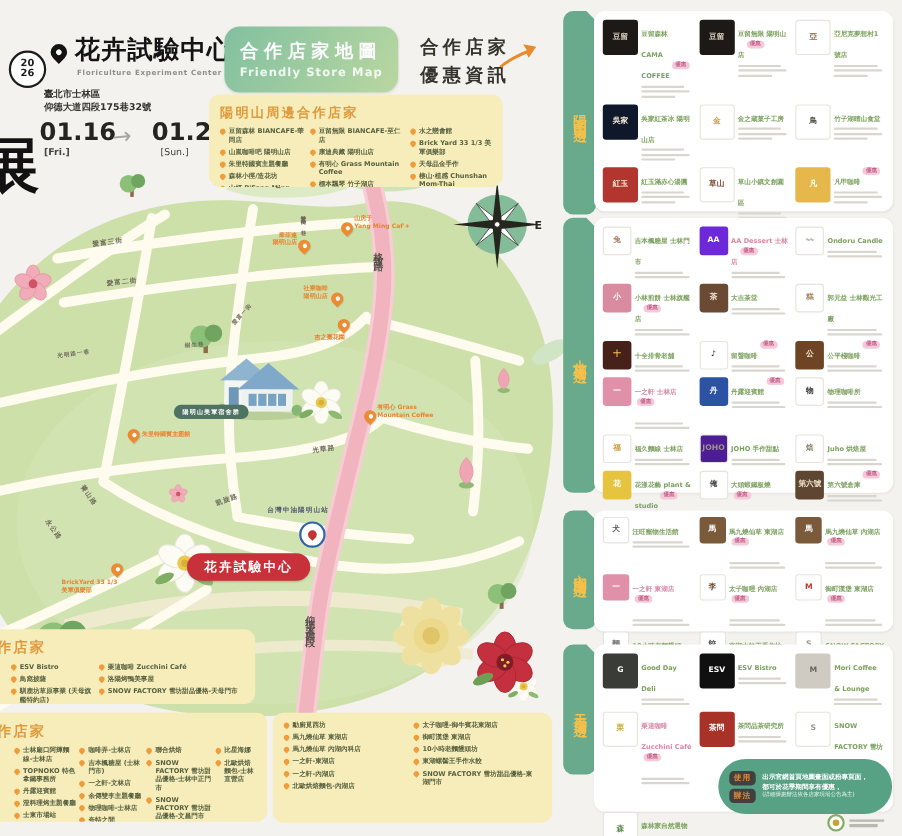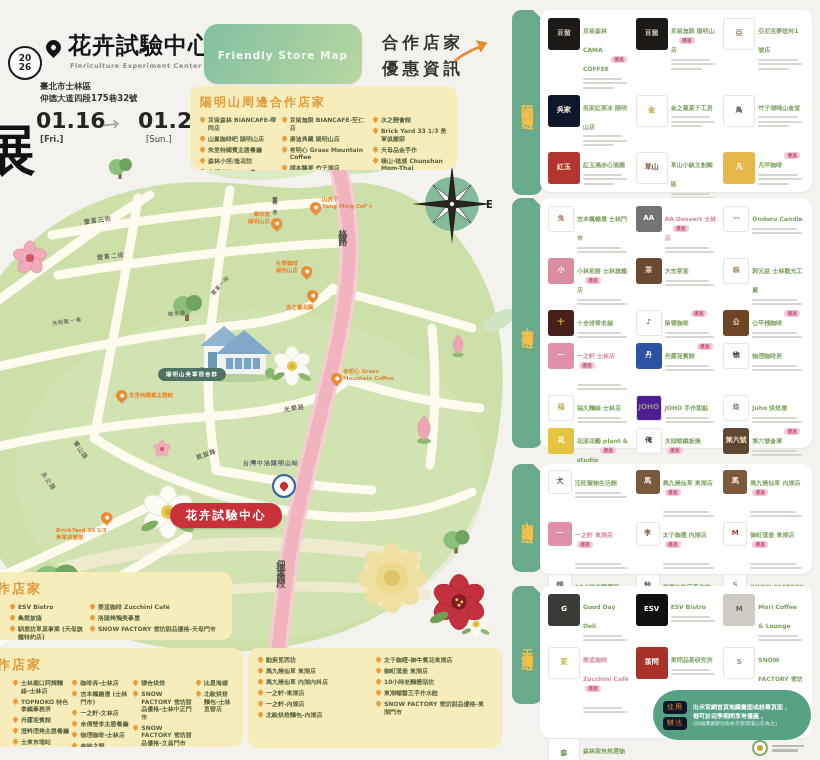--- a/index.html
+++ b/index.html
@@ -69,21 +69,21 @@
   .ctxt{flex:1;min-width:0}
   .cname{font-size:6px;line-height:1.15;color:#7ba15d;font-weight:800;display:inline}
   .cbadge{display:inline-block;font-size:5px;background:#f5c9d8;color:#c2628b;border-radius:5px;padding:0 3px;margin-left:2px;line-height:7px;vertical-align:top;font-weight:800}
   .bar{height:2px;background:#d8d6cf;border-radius:1px;margin-top:2.5px}
   .bar.b1{width:86%}.bar.b2{width:96%}.bar.b3{width:68%}
 
   
   .usage{left:653px;top:690px;width:158px;height:50px;background:#57a285;border-radius:25px;z-index:5;
     display:flex;align-items:center;gap:6px;padding:6px 10px;box-sizing:border-box}
   .ubadges{display:flex;flex-direction:column;gap:3px}
-  .ubadge{background:#0f172a;color:#e08a3c;font-size:7px;font-weight:400;padding:1.5px 4px;border-radius:4px;letter-spacing:1px;text-align:center}
+  .ubadge{background:#404040;color:#e08a3c;font-size:7px;font-weight:700;padding:1.5px 4px;border-radius:4px;letter-spacing:1px;text-align:center}
   .ulines{color:#fff;min-width:0}
   .uline{font-size:6px;font-weight:700;line-height:1.5}
   .uline.small{font-size:5px;opacity:.85;font-weight:400}
   .footlogo{left:752px;top:740px;display:flex;align-items:center;gap:4px;z-index:3}
   .fcirc{width:16px;height:16px;border-radius:50%;border:2px solid #7fae63;background:#fff;box-sizing:border-box;display:flex;align-items:center;justify-content:center}
   .fcirc i{width:6px;height:6px;border-radius:50%;background:#c9a13b}
   .fbars{display:flex;flex-direction:column;gap:2px}
   .fbar{width:32px;height:2.5px;background:#b9b9b1;border-radius:1px}
 </style>
 </head>
@@ -245,20 +245,21 @@
     <div>臺北市士林區</div>
     <div>仰德大道四段175巷32號</div>
   </div>
   <div class="abs dstart">01.16</div>
   <div class="abs dstartday">[Fri.]</div>
   <div class="abs darrow">→</div>
   <div class="abs dend">01.25</div>
   <div class="abs dendday">[Sun.]</div>
 
   <div class="abs banner">
+    <div class="t">合作店家地圖</div>
     <div class="s">Friendly Store Map</div>
   </div>
   <div class="abs promo">
     <div>合作店家</div>
     <div>優惠資訊</div>
   </div>
   <svg class="abs parrow" width="40" height="22">
     <path d="M2,16 C12,11 22,9 30,8 L28,2 L39,7 L30,15 L29,11 C22,12 12,14 4,18 Z" fill="#ea8a2e"></path>
   </svg>
 
@@ -679,21 +680,21 @@
 
         <div class="card">
           <div class="logo lite" style="background: rgb(255, 255, 255); color: rgb(176, 128, 106);">兔</div>
           <div class="ctxt">
             <span class="cname">吉本楓糖屋 士林門市</span>
             <div class="bar b1"></div>
             <div class="bar b2"></div>
           </div>
         </div>
         <div class="card">
-          <div class="logo" style="background: #737373; color: rgb(255, 255, 255);">AA</div>
+          <div class="logo" style="background: #6d28d9; color: rgb(255, 255, 255);">AA</div>
           <div class="ctxt">
             <span class="cname" style="color: rgb(217, 136, 165);">AA Dessert 士林店</span><span class="cbadge">優惠</span>
             <div class="bar b1"></div>
             <div class="bar b2"></div>
           </div>
         </div>
         <div class="card">
           <div class="logo lite" style="background: rgb(255, 255, 255); color: rgb(185, 180, 168);">〰</div>
           <div class="ctxt">
             <span class="cname">Ondoru Candle</span>

